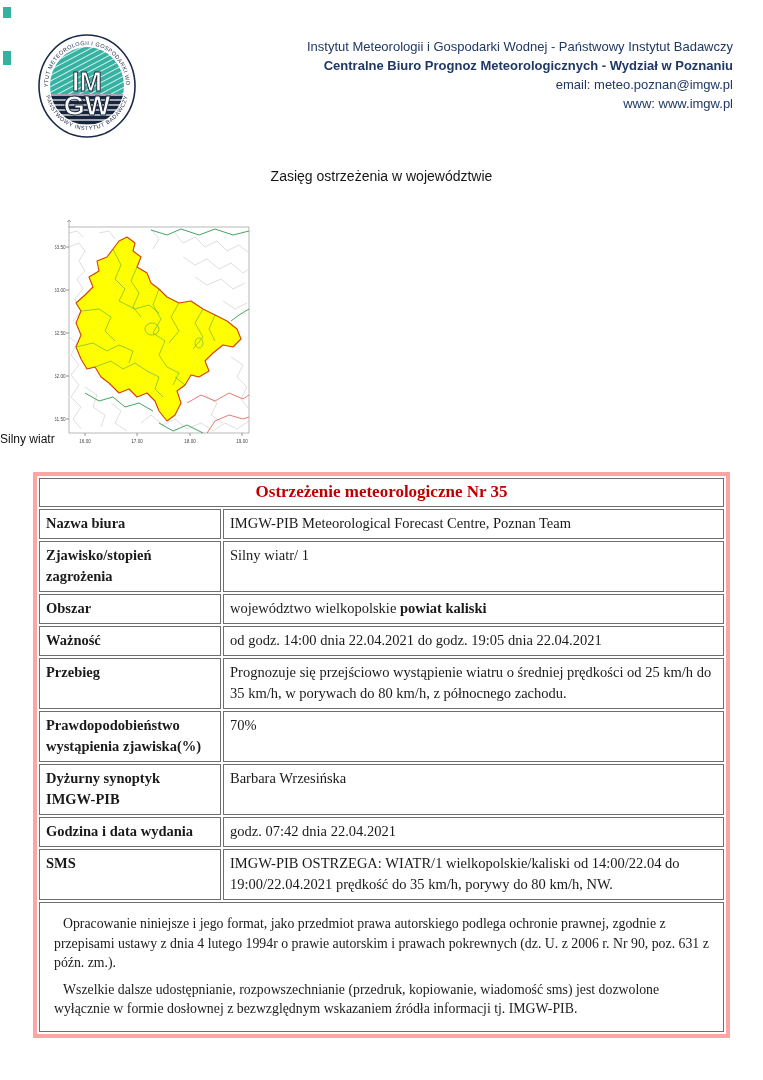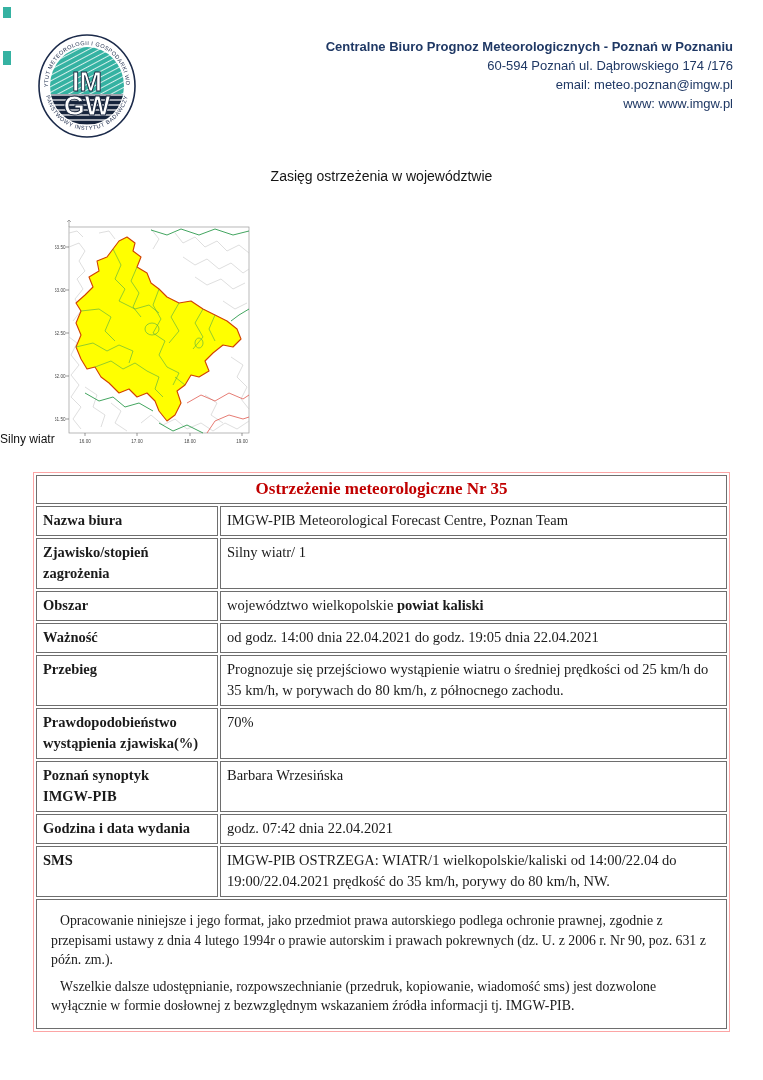--- a/index.html
+++ b/index.html
@@ -39,21 +39,21 @@
     position:absolute; top:217px; left:0; width:100%;
     display:flex; flex-direction:row; align-items:flex-end;
   }
   .map-title { font-size:12px; color:#101010; margin-bottom:3px; }
   .map-svg { display:block; }
 
   
   table.doc {
     position:absolute; left:33px; top:472px; width:697px;
     border-collapse:separate; border-spacing:2px;
-    border:1px solid #fca5a5;
+    border:4px solid #fca5a5;
     background:#ffffff;
     font-family:"Liberation Serif", serif;
     font-size:14.5px; color:#1a1a1a;
   }
   table.doc td { border:1px solid #6e6e6e; padding:3px 6px 4px 6px; vertical-align:top; background:#fff; }
   td.title-cell {
     text-align:center; font-weight:bold; font-size:17px;
     color:#c00000; padding:4px 6px;
   }
   td.label-cell { width:182px; font-weight:bold; white-space:pre-line; line-height:1.45; }
@@ -96,22 +96,22 @@
       <text font-size="5.6" fill="#1b2a4a" font-family="Liberation Sans, sans-serif" letter-spacing="0.4">
         <textPath href="#arcTop" startOffset="50%" text-anchor="middle">INSTYTUT METEOROLOGII I GOSPODARKI WODNEJ</textPath>
       </text>
       <text font-size="5.6" fill="#1b2a4a" font-family="Liberation Sans, sans-serif" letter-spacing="0.6">
         <textPath href="#arcBot" startOffset="50%" text-anchor="middle" side="right">PAŃSTWOWY INSTYTUT BADAWCZY</textPath>
       </text>
     </svg>
   </div>
 
   <div class="letterhead">
-    <div class="bold">Centralne Biuro Prognoz Meteorologicznych - Poznań w Poznaniu</div>
-    <div>60-594 Poznań ul. Dąbrowskiego 174 /176</div>
+    <div>Instytut Meteorologii i Gospodarki Wodnej - Państwowy Instytut Badawczy</div>
+    <div class="bold">Centralne Biuro Prognoz Meteorologicznych - Wydział w Poznaniu</div>
     <div>email: meteo.poznan@imgw.pl</div>
     <div>www: www.imgw.pl</div>
   </div>
 
   <div class="caption">Zasięg ostrzeżenia w województwie</div>
 
   <div class="map-wrap">
     <div class="map-title">Silny wiatr</div>
     <svg class="map-svg" width="206" height="232" viewBox="0 0 206 232">
 
@@ -231,21 +231,21 @@
         <tr>
           <td class="label-cell">Przebieg</td>
           <td class="value-cell">Prognozuje się przejściowo wystąpienie wiatru o średniej prędkości od 25 km/h do 35 km/h, w porywach do 80 km/h, z północnego zachodu.</td>
         </tr>
         <tr>
           <td class="label-cell">Prawdopodobieństwo
 wystąpienia zjawiska(%)</td>
           <td class="value-cell">70%</td>
         </tr>
         <tr>
-          <td class="label-cell">Poznań synoptyk
+          <td class="label-cell">Dyżurny synoptyk
 IMGW-PIB</td>
           <td class="value-cell">Barbara Wrzesińska</td>
         </tr>
         <tr>
           <td class="label-cell">Godzina i data wydania</td>
           <td class="value-cell">godz. 07:42 dnia 22.04.2021</td>
         </tr>
         <tr>
           <td class="label-cell">SMS</td>
           <td class="value-cell">IMGW-PIB OSTRZEGA: WIATR/1 wielkopolskie/kaliski od 14:00/22.04 do 19:00/22.04.2021 prędkość do 35 km/h, porywy do 80 km/h, NW.</td>

